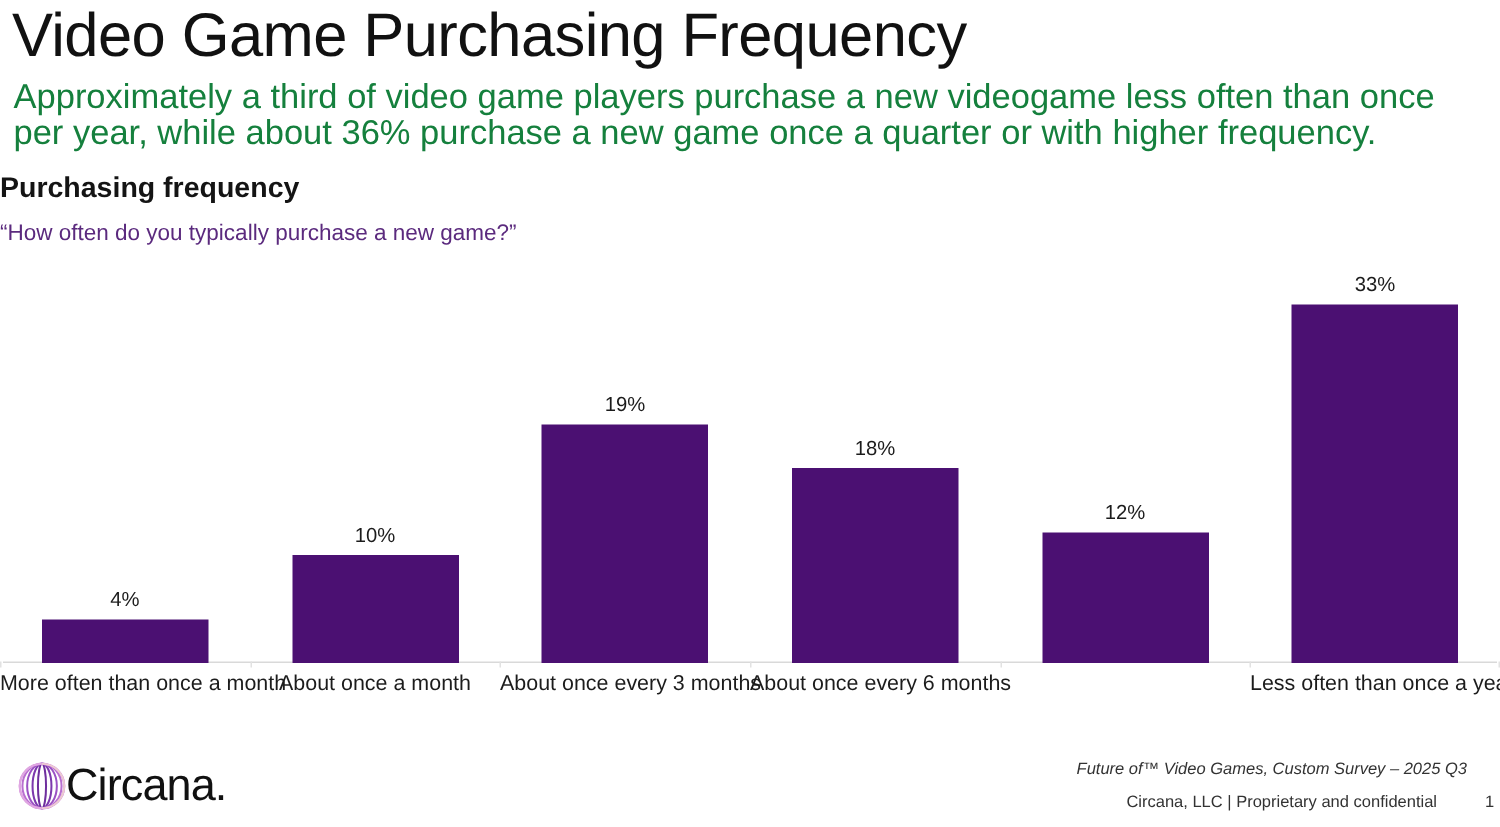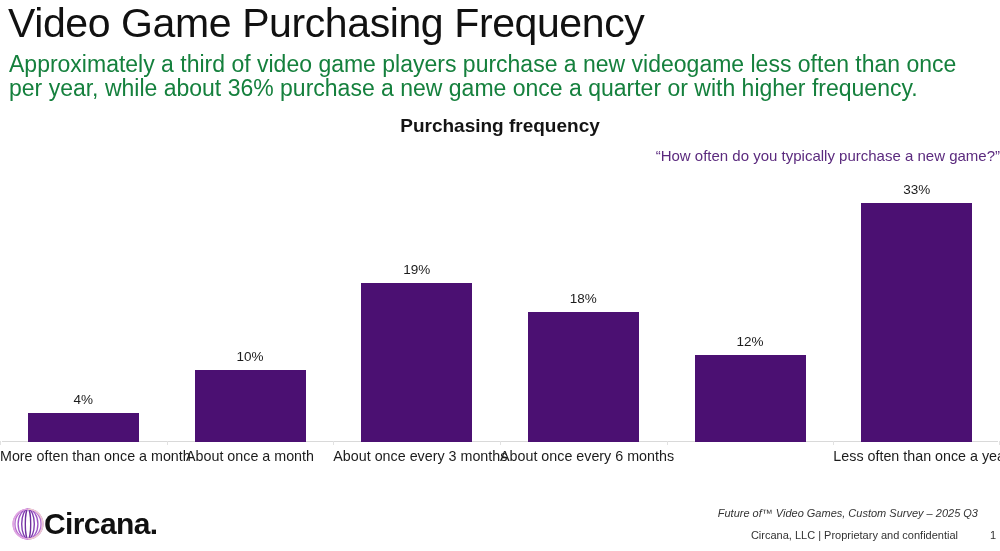--- a/index.html
+++ b/index.html
@@ -46,31 +46,30 @@
     line-height: 24px;
     color: #15803d;
   }
 
   
   .chart-title {
     position: absolute;
     left: 0;
     top: 115px;
     width: 1000px;
-    text-align: center;
     font-size: 19px;
     font-weight: bold;
     color: #141414;
   }
   .chart-subtitle {
     position: absolute;
     left: 0;
     top: 147px;
     width: 1000px;
-    text-align: right;
+    text-align: left;
     font-size: 15px;
     font-weight: 400;
     color: #5b2a7e;
   }
 
   
   .plot {
     position: absolute;
     left: 0;
     top: 180px;
@@ -147,21 +146,21 @@
     align-items: center;
     height: 40px;
   }
   .logo-mark {
     width: 36px;
     height: 36px;
     display: block;
   }
   .logo-word {
     font-size: 30px;
-    font-weight: 700;
+    font-weight: 400;
     letter-spacing: -0.6px;
     color: #111111;
     margin-left: -2px;
     line-height: 36px;
   }
   .footer-source {
     position: absolute;
     right: 22px;
     top: 10px;
     font-size: 11px;

